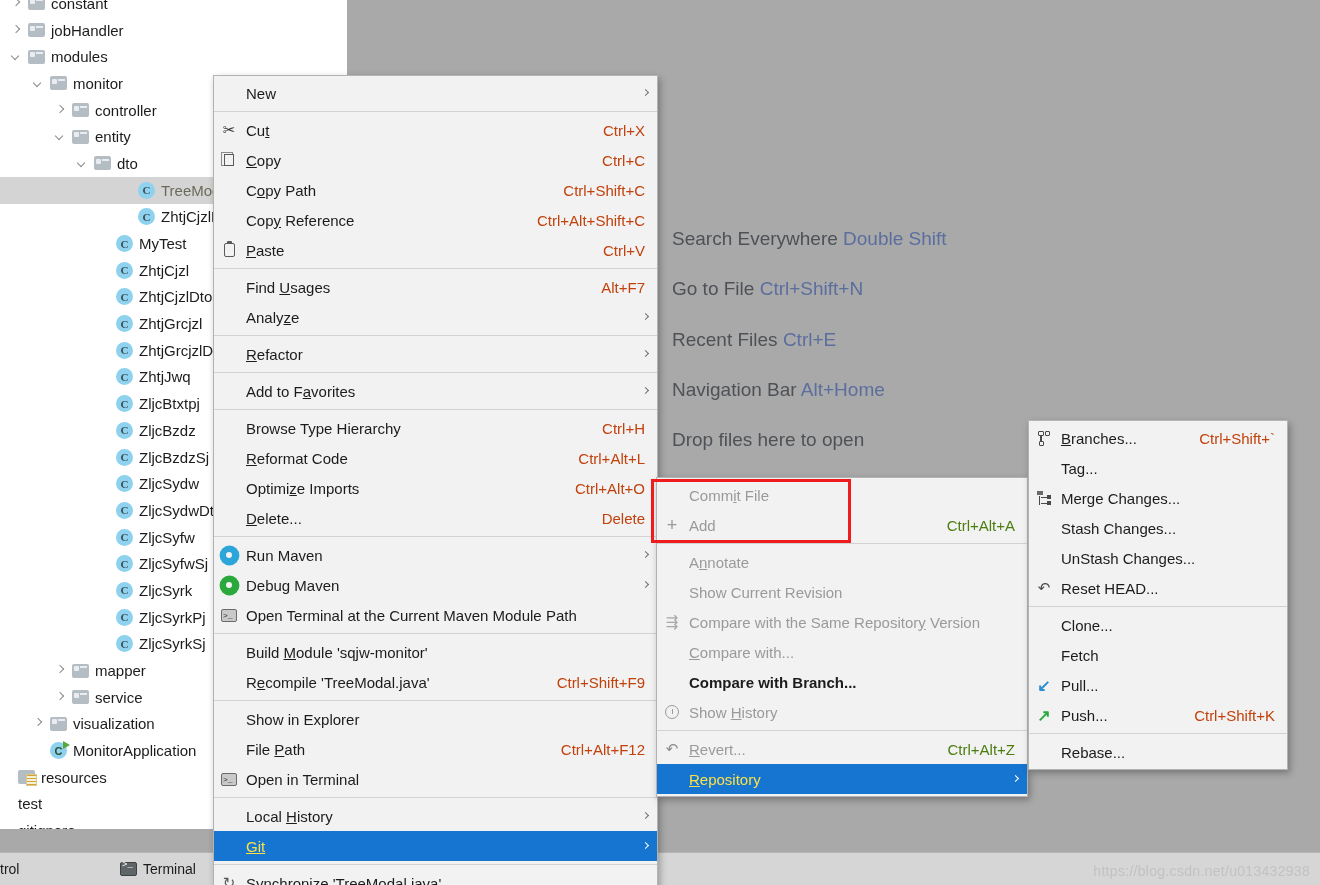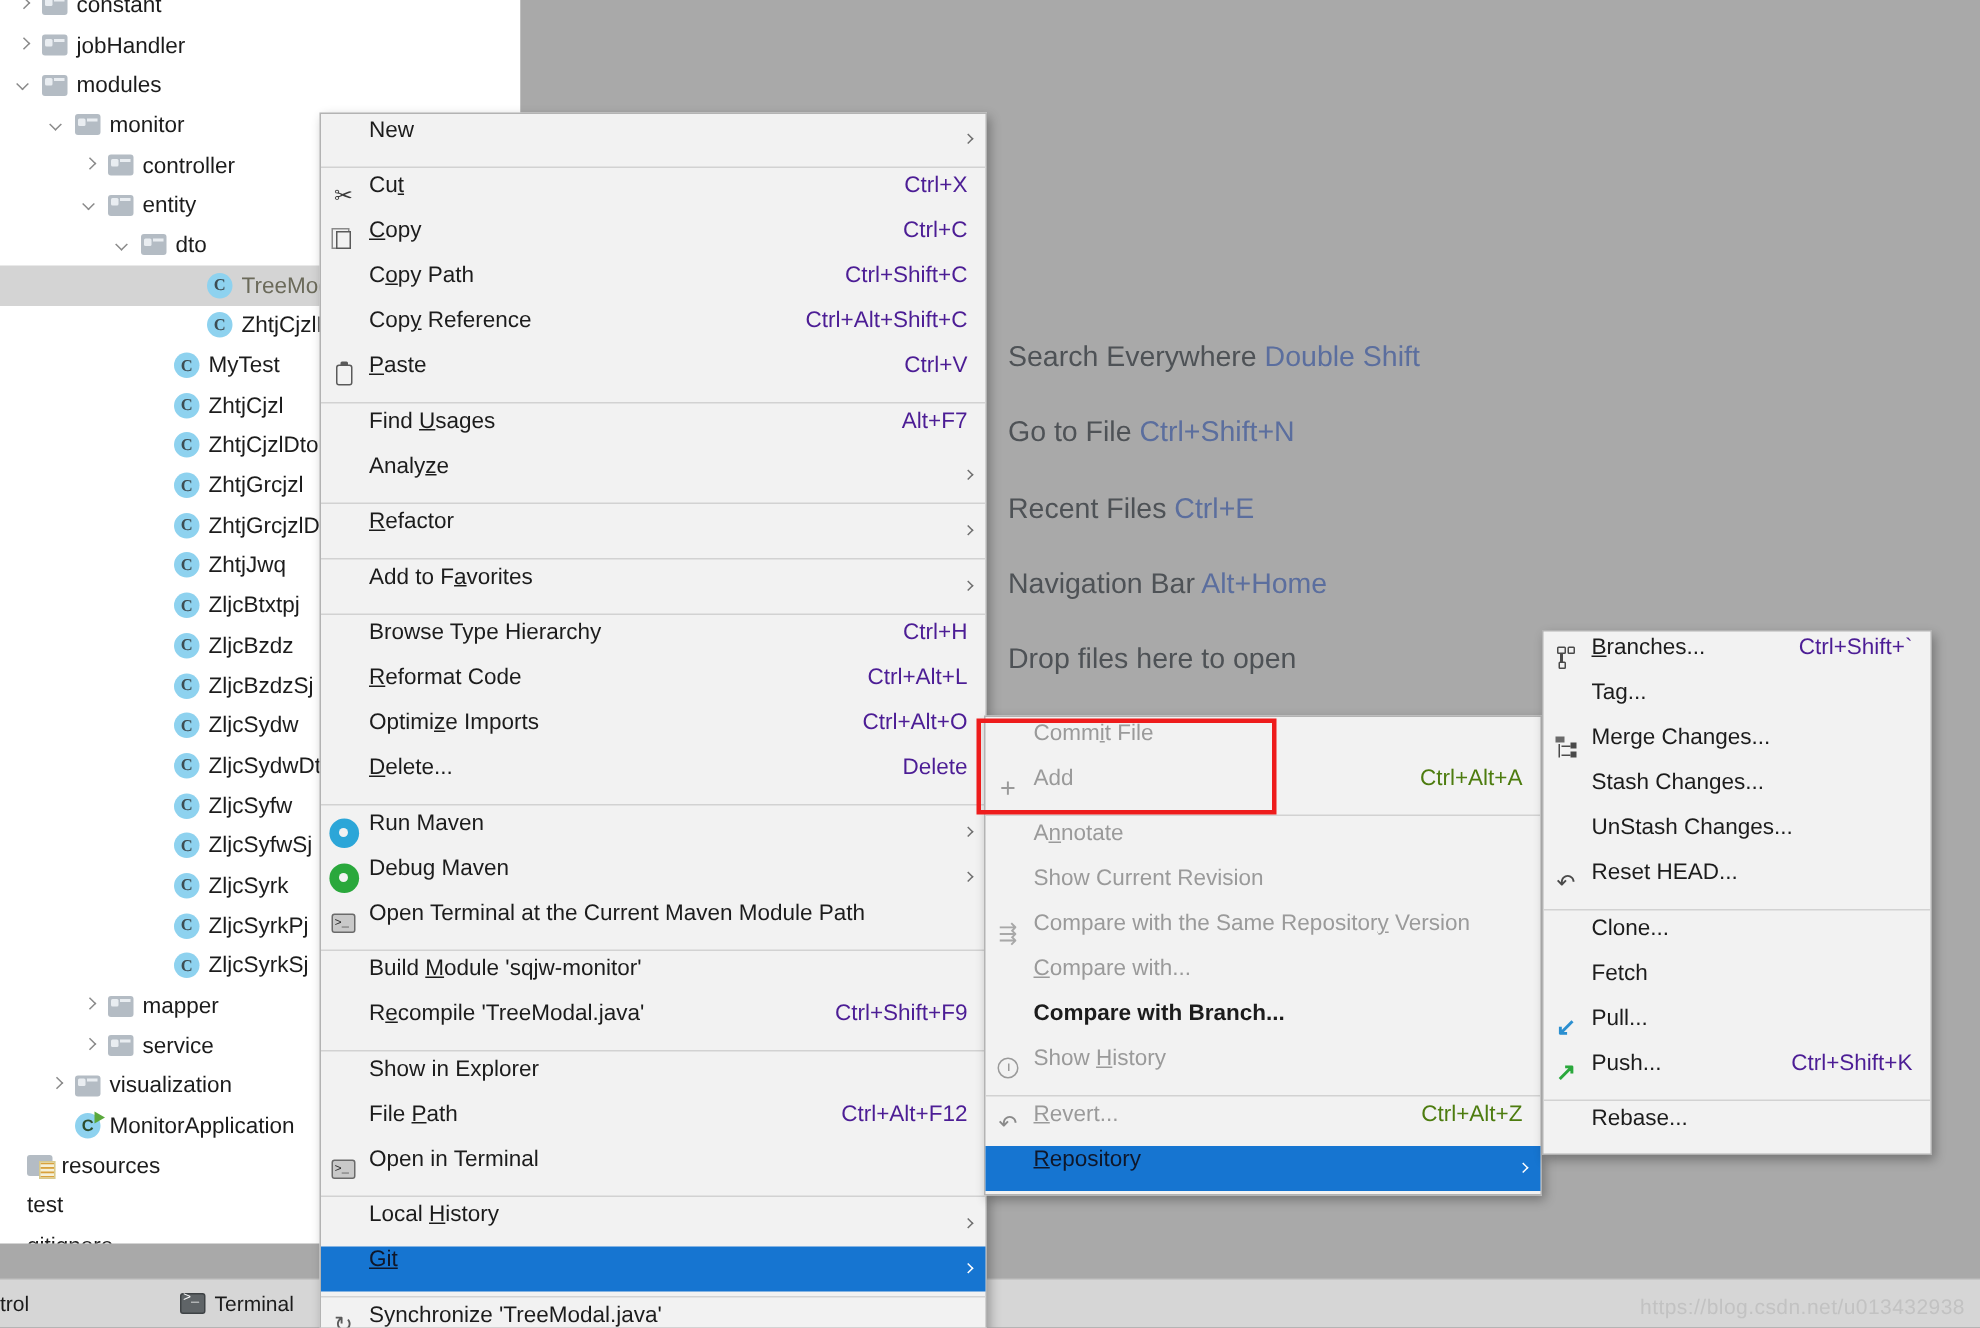--- a/index.html
+++ b/index.html
@@ -145,33 +145,33 @@
     background: #f2f2f2;
     border: 1px solid #b3b3b3;
     box-shadow: 2px 3px 7px rgba(0,0,0,.30);
     padding: 2px 0;
     font-size: 15px;
     color: #1c1c1c;
   }
   .mi {
     position: relative;
     height: 30px;
-    display: flex; 
+    display: flex; align-items: center;
     padding-left: 32px; padding-right: 12px;
     white-space: nowrap;
   }
   .mi .mi-ico {
     position: absolute; left: 6px; top: 50%;
     transform: translateY(-50%);
     width: 18px; height: 18px;
     display: flex; align-items: center; justify-content: center;
   }
   .mi .mi-label { flex: 1 1 auto; }
-  .mi .mi-accel { color: #4c1d95; margin-left: 30px; }
-  .mi.sel { background: #1675d1; color: #0f172a; }
+  .mi .mi-accel { color: #c2410c; margin-left: 30px; }
+  .mi.sel { background: #1675d1; color: #fde047; }
   .mi.disabled { color: #9a9a9a; }
   .mi.disabled .mi-accel { color: #4d7c0f; }
   .mi.bold { font-weight: bold; }
   .sep { height: 1px; background: #d2d2d2; margin: 3px 0; }
   .arrow {
     position: absolute; right: 9px; top: 50%;
     width: 5px; height: 5px; margin-top: -3px;
     border-right: 1.6px solid #6f6f6f; border-top: 1.6px solid #6f6f6f;
     transform: rotate(45deg);
   }

